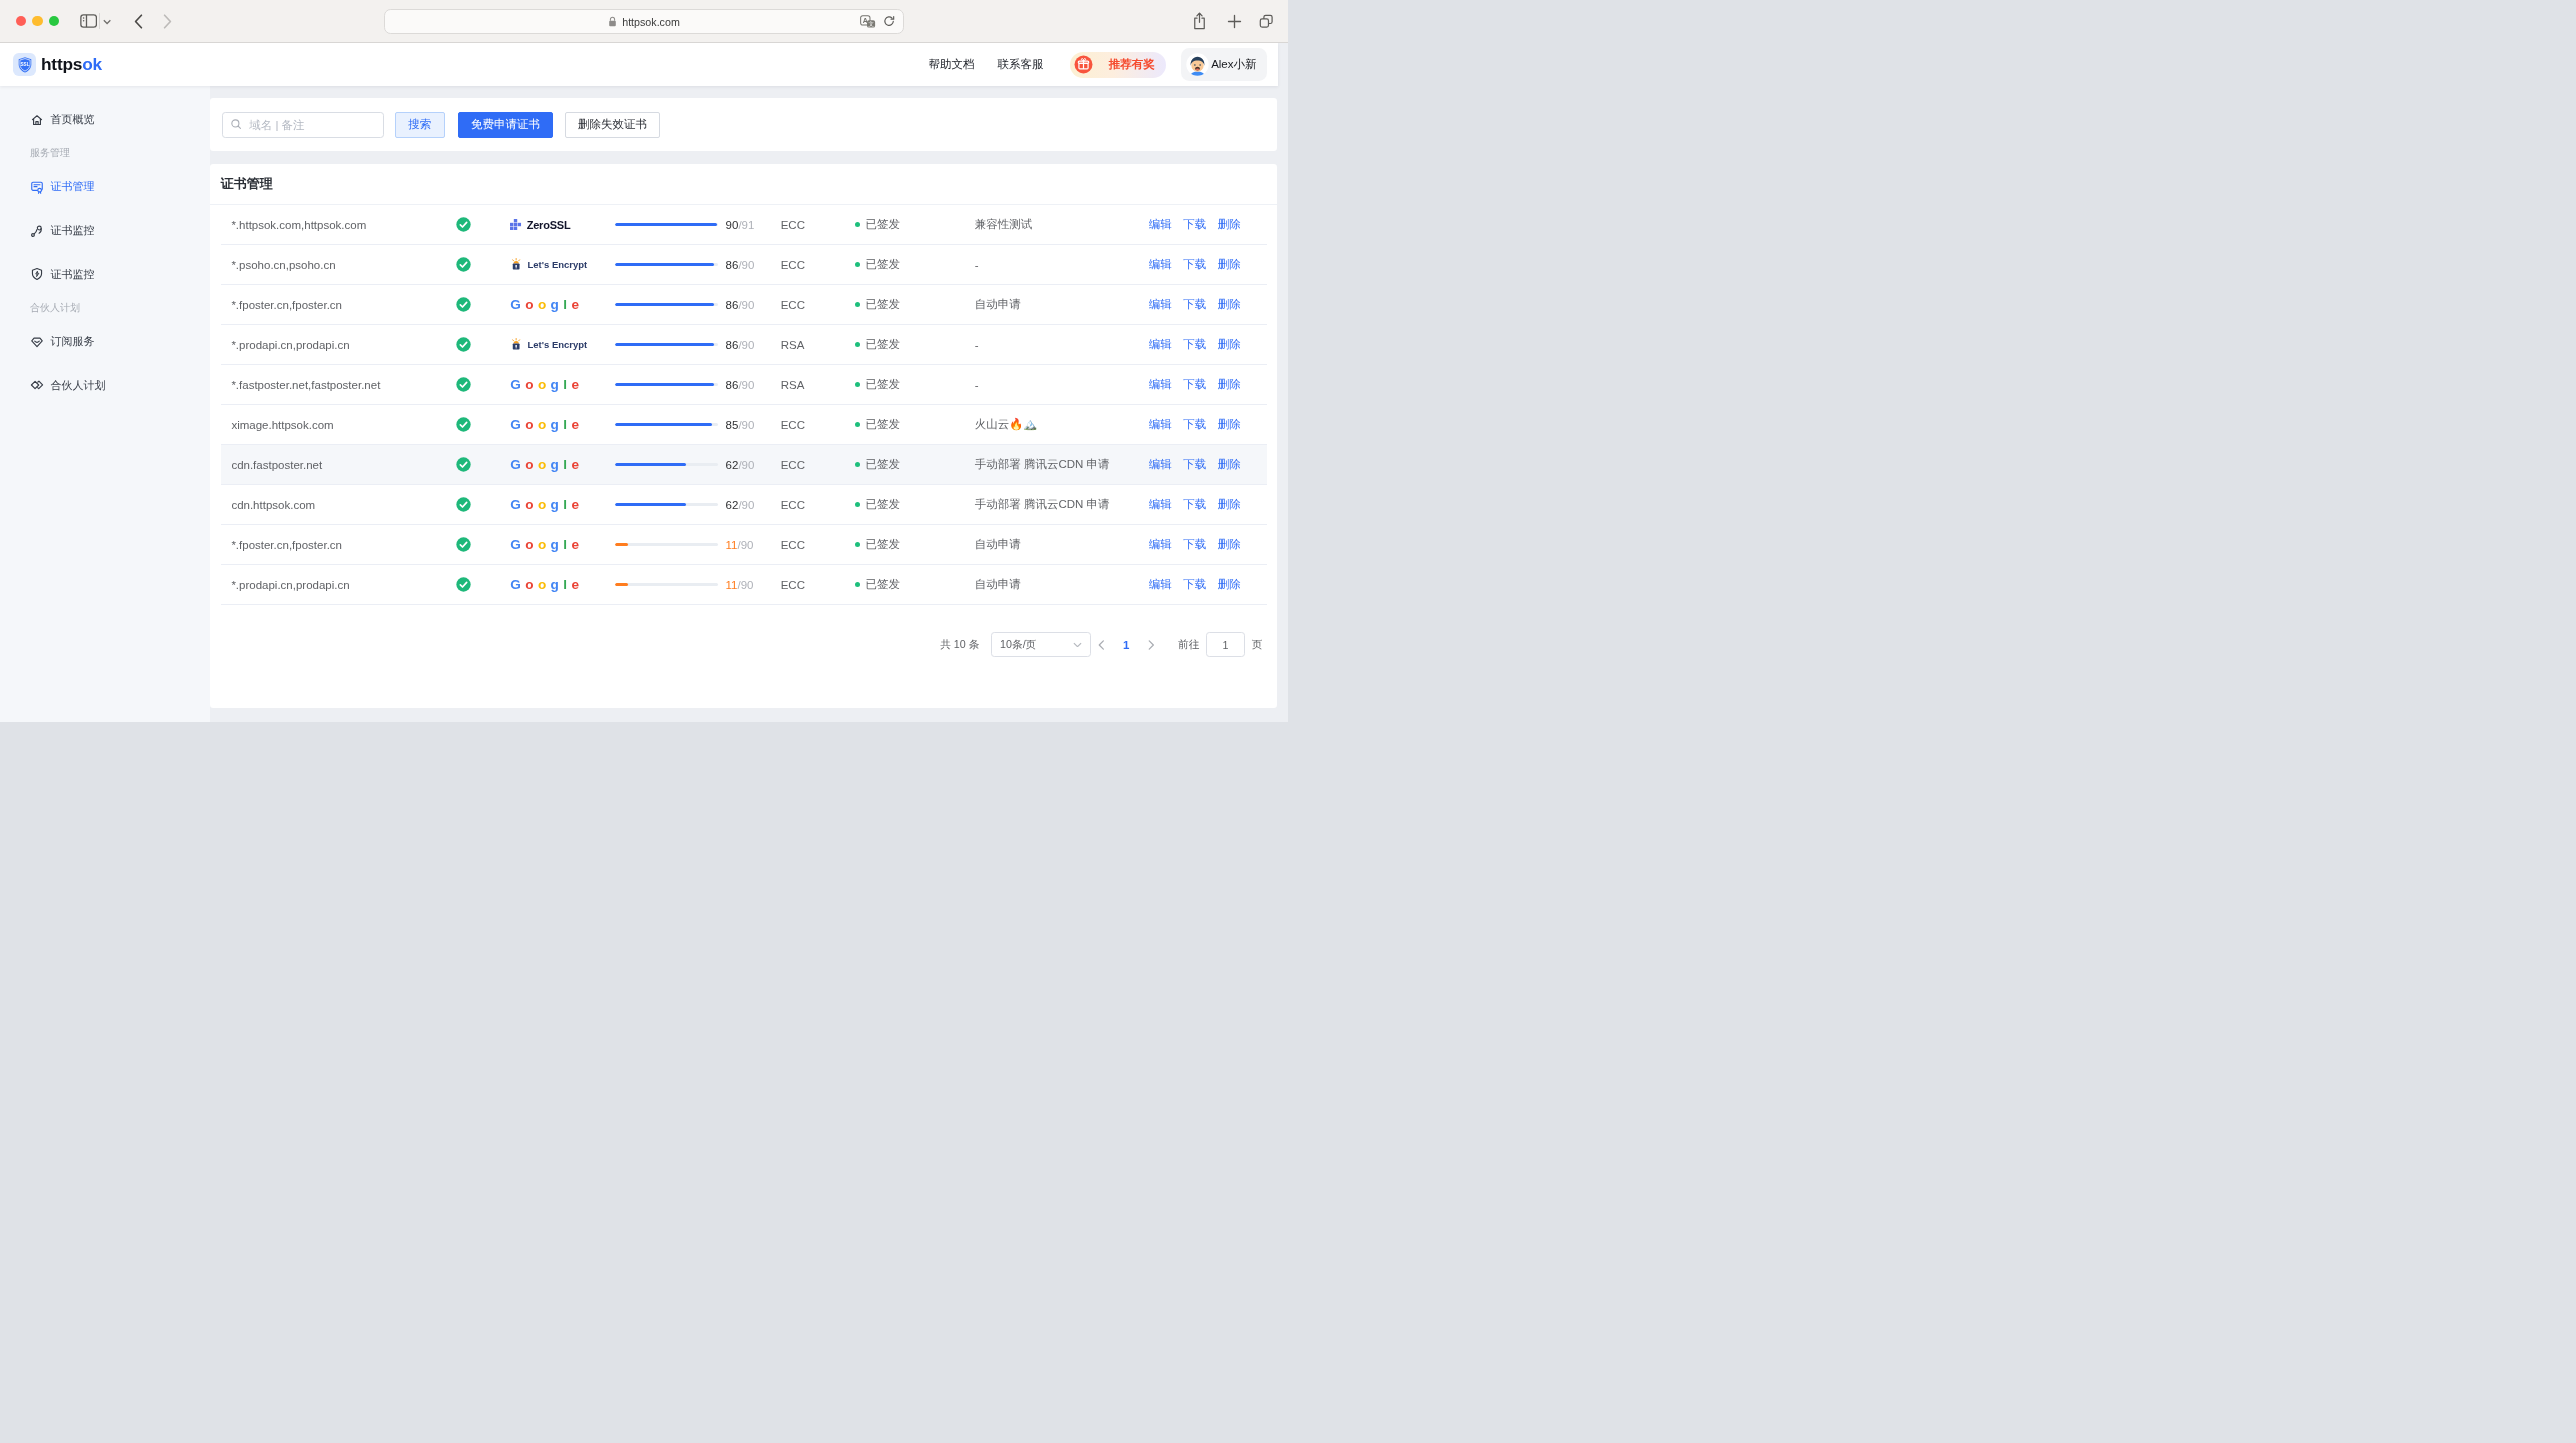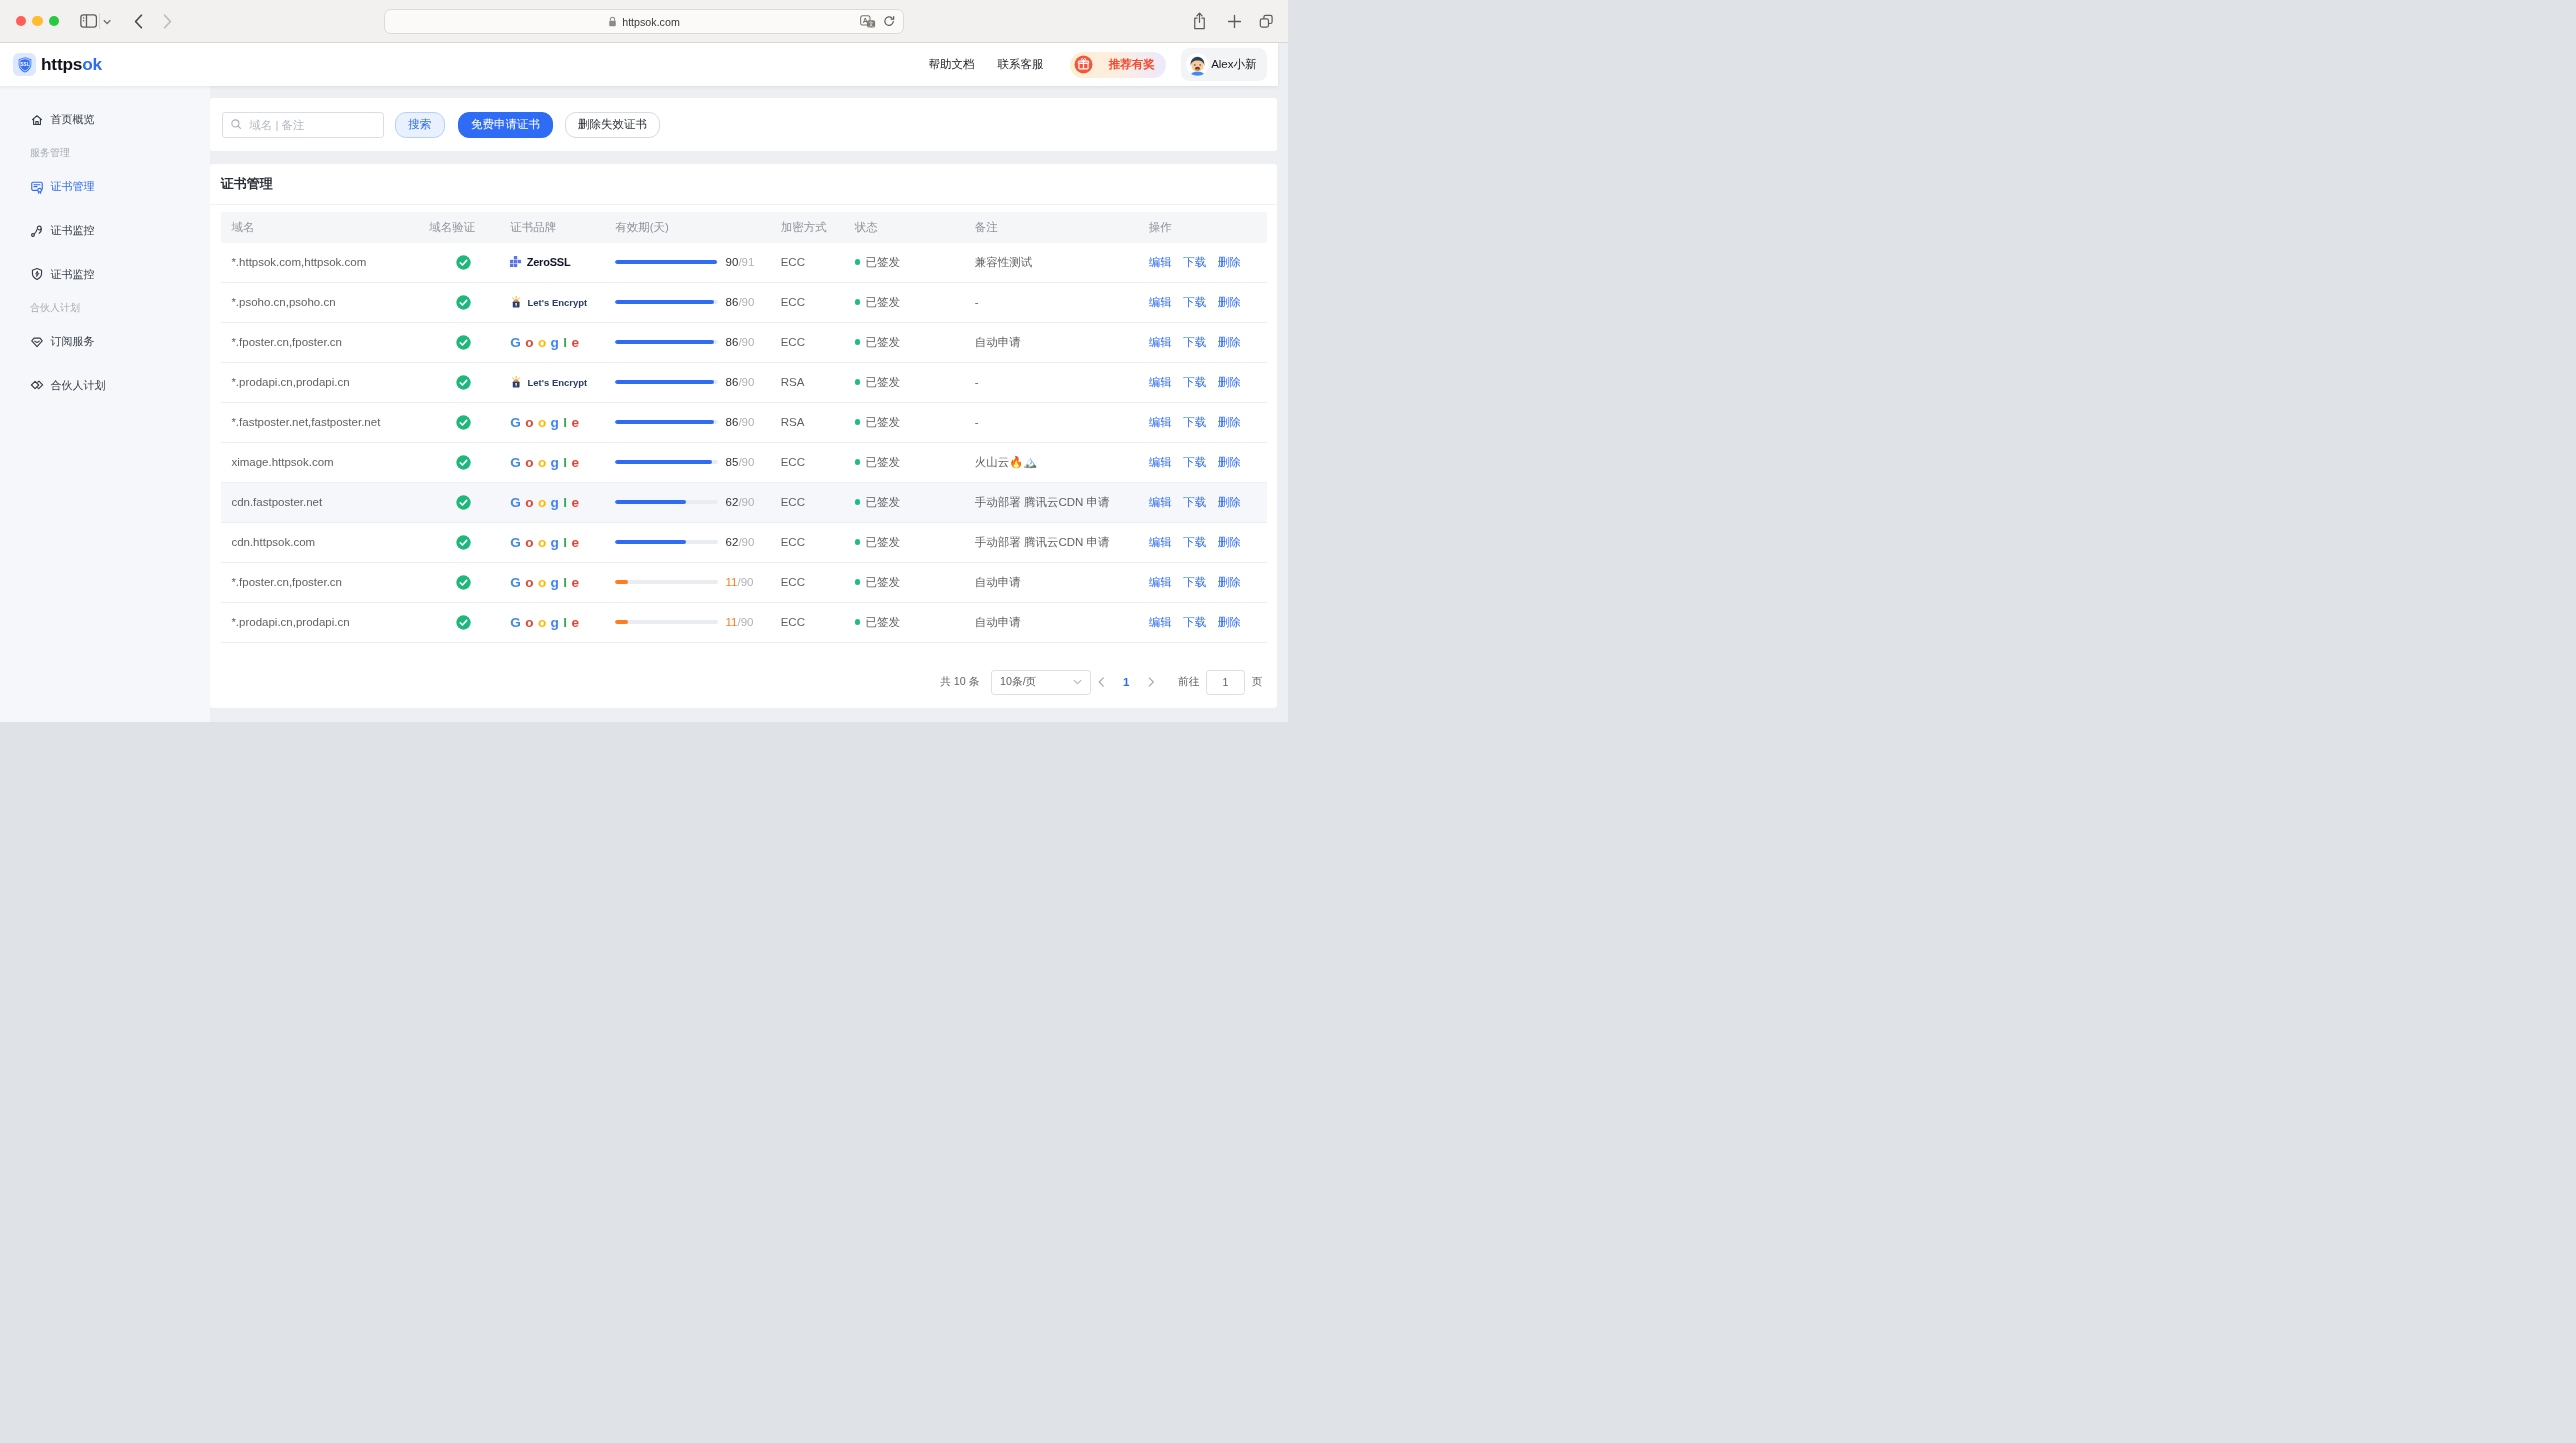--- a/index.html
+++ b/index.html
@@ -36,21 +36,21 @@
   .nav-item.active{color:#2f6cf6;}
   .nav-section{height:13px;display:flex;align-items:center;padding-left:30px;font-size:10px;color:#a6abb3;}
 
   
   .main{position:absolute;left:210px;top:85px;right:0;bottom:0;padding:13px 10.7px 0 0;}
   .panel{background:#fff;border-radius:3.3px;}
   .toolbar{height:53px;display:flex;align-items:center;padding:0 11.5px;}
   .search-box{width:162px;height:26px;border:0.8px solid #d9dde4;border-radius:3.3px;display:flex;align-items:center;padding:0 7.4px;gap:5px;background:#fff;}
   .search-box input{border:none;outline:none;flex:1;font-size:11.5px;color:#303133;min-width:0;font-family:inherit;background:transparent;}
   .search-box input::placeholder{color:#b3b8c2;}
-  .btn{height:26px;border-radius:11px;font-size:11.5px;display:flex;align-items:center;justify-content:center;cursor:pointer;padding:0 12.3px;white-space:nowrap;}
+  .btn{height:26px;border-radius:2px;font-size:11.5px;display:flex;align-items:center;justify-content:center;cursor:pointer;padding:0 12.3px;white-space:nowrap;}
   .btn-search{margin-left:11.5px;background:#e9f1fe;border:0.8px solid #b5d1fb;color:#2f6cf6;}
   .btn-primary{margin-left:13px;background:#2f6cf6;color:#fff;font-weight:500;border:0.8px solid #2f6cf6;}
   .btn-plain{margin-left:11.5px;background:#fff;border:0.8px solid #d6dae1;color:#2c2f36;}
 
   .table-panel{margin-top:13px;height:544px;}
   .panel-title{height:41px;display:flex;align-items:center;padding:0 10.7px;font-size:13px;font-weight:600;color:#2b2f36;border-bottom:0.8px solid #eef1f6;}
   .tbl{margin:0 10.7px;}
   .grid{display:grid;grid-template-columns:197px 81px 105px 164px 74px 120px 174px 1fr;align-items:center;}
   .grid>*:nth-child(1){padding-left:10.7px;}
   .grid>*:nth-child(2),.grid>*:nth-child(3),.grid>*:nth-child(4){padding-left:11.5px;}
@@ -285,30 +285,20 @@
       </div>
       <div class="btn btn-search">搜索</div>
       <div class="btn btn-primary">免费申请证书</div>
       <div class="btn btn-plain">删除失效证书</div>
     </div>
 
     <div class="panel table-panel">
       <div class="panel-title">证书管理</div>
 
       <div class="tbl">
-        <div class="grid tbl-header">
-          <div>域名</div>
-          <div>域名验证</div>
-          <div>证书品牌</div>
-          <div>有效期(天)</div>
-          <div>加密方式</div>
-          <div>状态</div>
-          <div>备注</div>
-          <div>操作</div>
-        </div>
         <div id="table-body">
   <div class="grid tr">
     <div>*.httpsok.com,httpsok.com</div>
     <div class="cell-verify">
       <svg width="15" height="15" viewBox="0 0 18 18">
                   <circle cx="9" cy="9" r="8.6" fill="#1eb87a"></circle>
                   <path d="M5.2 9.4l2.6 2.6 5-5.6" fill="none" stroke="#fff" stroke-width="2" stroke-linecap="round" stroke-linejoin="round"></path>
                 </svg>
     </div>
     <div>

